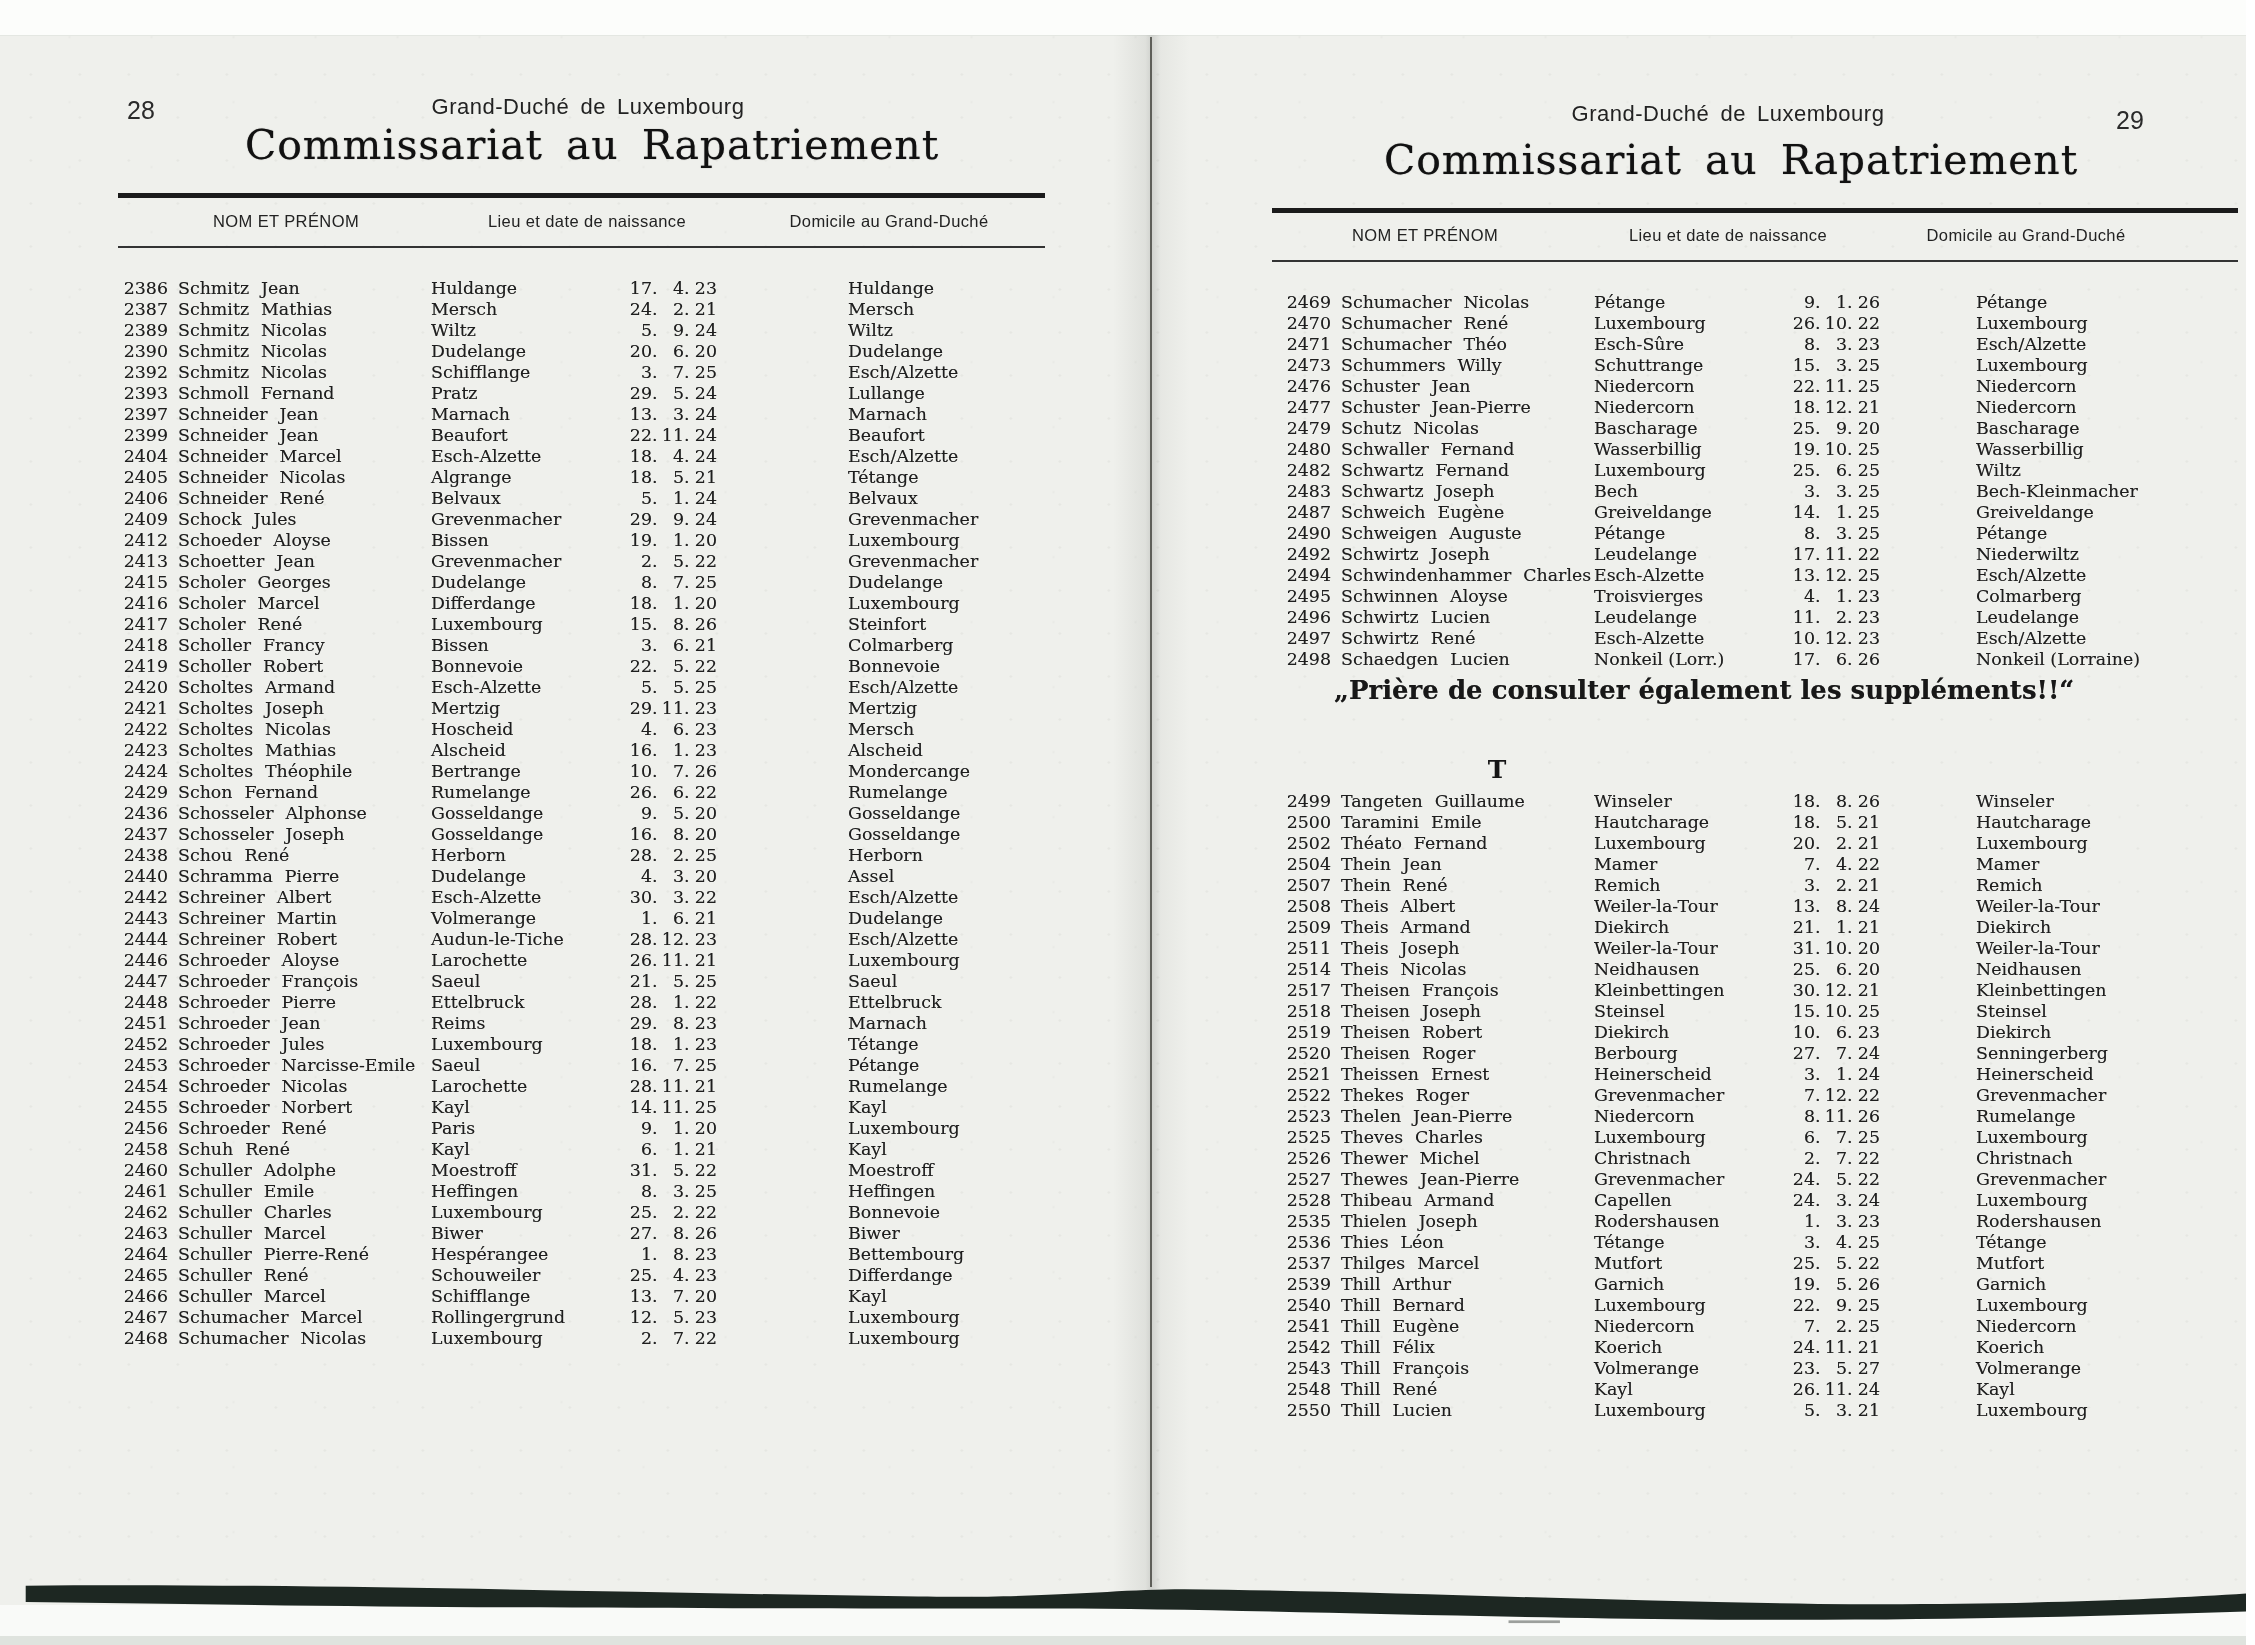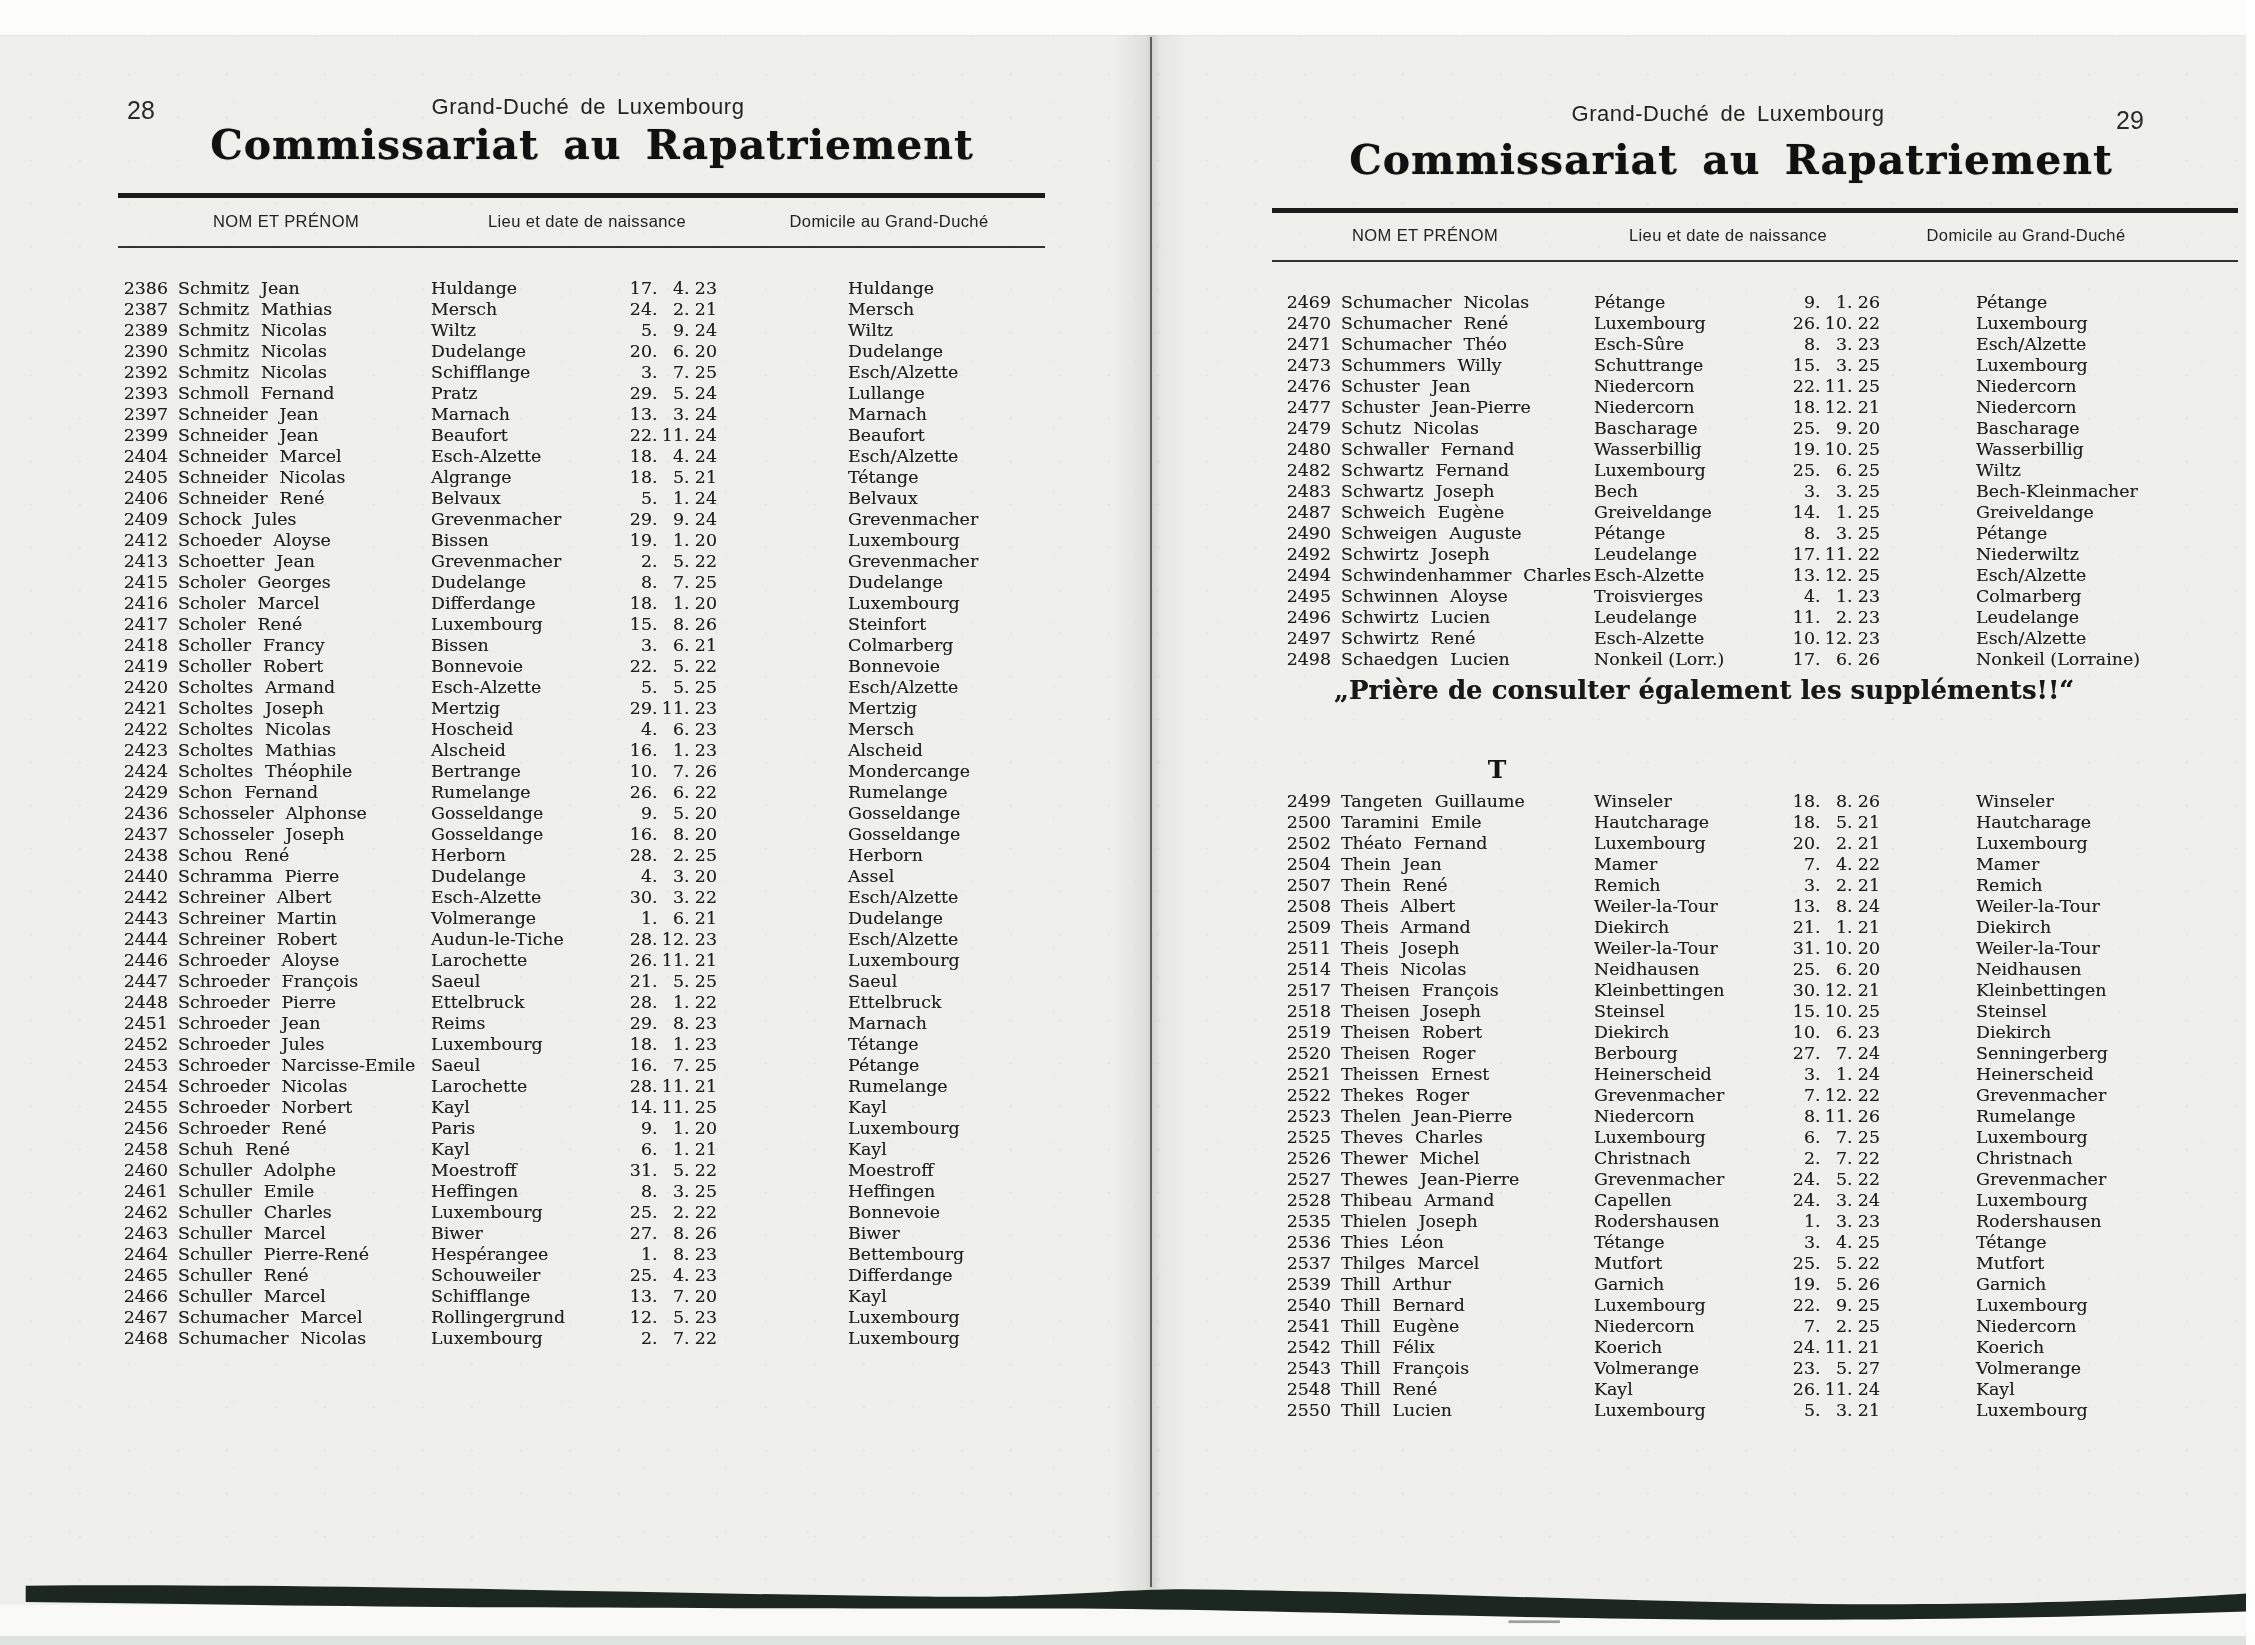--- a/index.html
+++ b/index.html
@@ -17,21 +17,21 @@
   .top-strip{position:absolute;left:0;top:0;width:2255px;height:35px;background:#fcfdfb;border-bottom:0.9px solid #e4e7e2;}
   .bottom-white{position:absolute;left:0;top:1605px;width:2255px;height:40px;background:#f9faf8;}
   .bottom-gray{position:absolute;left:0;top:1636px;width:2255px;height:10px;background:#dfe3de;}
   .gutter-shadow{position:absolute;left:1113px;top:35px;width:77px;height:1561px;
     background:linear-gradient(90deg, rgba(0,0,0,0) 0%, rgba(85,90,84,0.10) 42%, rgba(55,60,55,0.17) 50%, rgba(85,90,84,0.06) 62%, rgba(0,0,0,0) 100%);}
   .gutter-line{position:absolute;left:1150px;top:37px;width:1.8px;height:1550px;background:#4a4a44;opacity:.85;}
 
   .page{position:absolute;top:0;height:1646px;}
   .page-num{position:absolute;font-family:"Liberation Sans", sans-serif;font-size:25px;color:#2a2a2a;}
   .kicker{position:absolute;font-family:"Liberation Sans", sans-serif;font-size:22px;letter-spacing:0.5px;word-spacing:4.6px;color:#222;white-space:nowrap;transform:translateX(-50%);text-align:center;}
-  .title{position:absolute;margin:0;font-family:"DejaVu Serif", serif;font-weight:bold;font-size:41px;letter-spacing:0.9px;word-spacing:9.2px;color:#111;white-space:nowrap;transform:translateX(-50%);text-shadow:0 0 0.9px rgba(10,10,10,.55);}
+  .title{position:absolute;margin:0;font-family:"DejaVu Serif", serif;font-weight:normal;font-size:41px;letter-spacing:0.9px;word-spacing:9.2px;color:#111;white-space:nowrap;transform:translateX(-50%);text-shadow:0 0 0.9px rgba(10,10,10,.55);}
   .rule{position:absolute;background:#1b1b1b;}
   .rule.thin{background:#333;}
   .colhead{position:absolute;font-family:"Liberation Sans", sans-serif;font-size:16.5px;letter-spacing:0.4px;color:#222;white-space:nowrap;transform:translateX(-50%);}
 
   .rows{position:absolute;}
   .row{position:relative;height:21px;font-size:17.4px;line-height:21px;white-space:nowrap;text-shadow:0 0 0.5px rgba(20,20,20,.45);}
   .row span{position:absolute;top:0;}
   .c-num{left:0;width:50px;text-align:right;}
   .c-name{left:60px;word-spacing:6.4px;}
   .c-birth{left:313px;}

